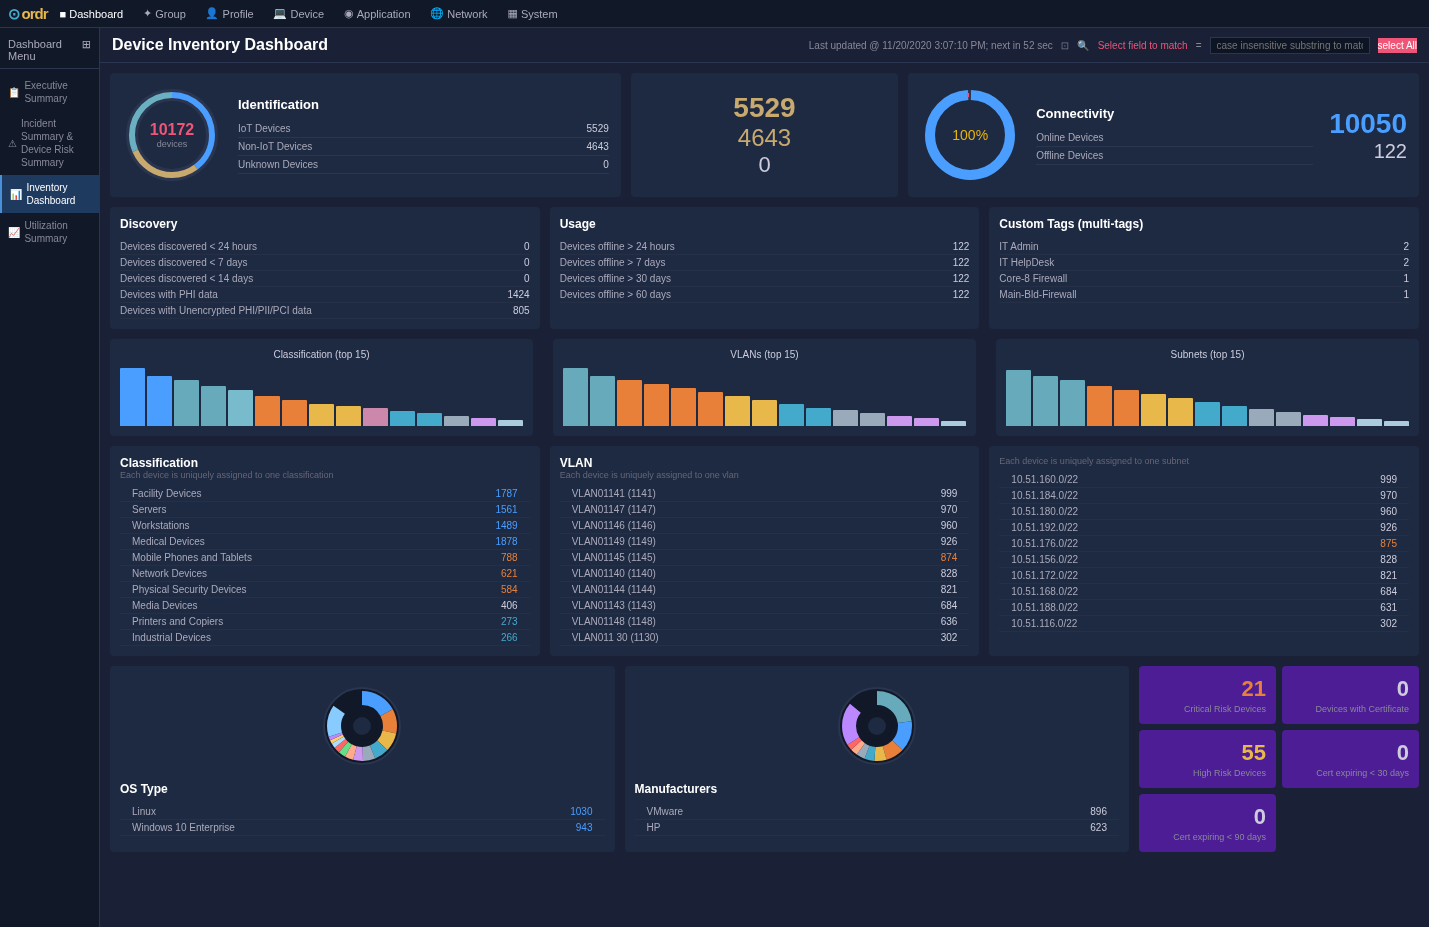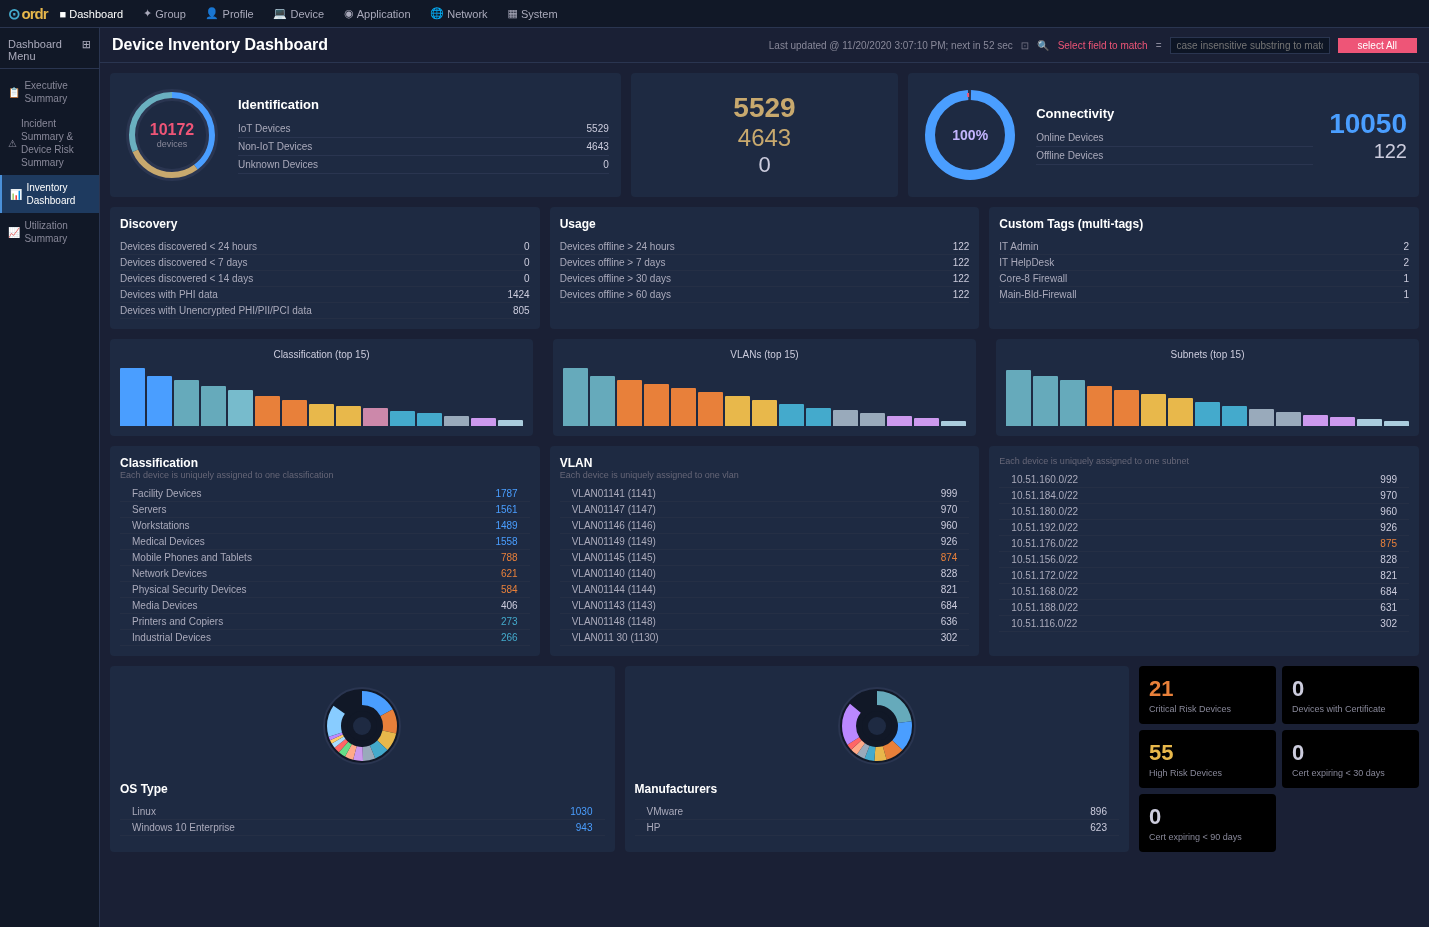--- a/index.html
+++ b/index.html
@@ -21,21 +21,21 @@
     .main { flex: 1; overflow-y: auto; padding: 0; background: #1a2035; }
     
     
     .topbar { display: flex; align-items: center; justify-content: space-between; padding: 8px 12px; background: #1a2035; border-bottom: 1px solid #2a3550; }
     .topbar-title { color: #fff; font-size: 16px; font-weight: bold; }
     .topbar-right { display: flex; align-items: center; gap: 8px; font-size: 10px; color: #778; }
     .update-info { color: #889; }
     .select-field { color: #e57; font-size: 10px; background: transparent; border: none; cursor: pointer; }
     .eq-label { color: #889; }
     .search-input { background: #0d1525; border: 1px solid #2a3550; color: #aab; padding: 2px 6px; font-size: 10px; width: 160px; }
-    .search-btn { background: #e57; color: #fff; border: none; padding: 2px 20px; font-size: 10px; cursor: pointer; }
+    .search-btn { background: #e57; color: #fff; border: none; padding: 2px 0; font-size: 10px; cursor: pointer; }
     
     
     .content { padding: 10px; }
     
     
     .top-stats { display: flex; gap: 10px; margin-bottom: 10px; }
     
     
     .ident-card { background: #1e2a42; border-radius: 4px; padding: 12px; display: flex; align-items: center; gap: 16px; flex: 1.2; }
     .donut-container { position: relative; width: 100px; height: 100px; flex-shrink: 0; }
@@ -84,21 +84,21 @@
     .data-item { display: flex; justify-content: space-between; color: #aab; font-size: 10px; padding: 2px 12px; border-bottom: 1px solid #252f45; }
     .dv { color: #ccd; }
     .dv.blue { color: #4a9eff; }
     .dv.orange { color: #e8803a; }
     .dv.green { color: #4ac; }
     
     
     .bottom-row { display: flex; gap: 10px; }
     .circle-panel { background: #1e2a42; border-radius: 4px; padding: 10px; flex: 1; }
     .risk-grid { display: grid; grid-template-columns: 1fr 1fr; gap: 6px; flex: 0 0 280px; }
-    .risk-card { background: #000000; border-radius: 4px; padding: 10px; text-align: left; }
+    .risk-card { background: #4c1d95; border-radius: 4px; padding: 10px; text-align: right; }
     .risk-num { font-size: 22px; font-weight: bold; }
     .risk-num.orange { color: #e8803a; }
     .risk-num.yellow { color: #e8b84b; }
     .risk-num.teal { color: #4ac; }
     .risk-num.white { color: #ccd; }
     .risk-label { color: #889; font-size: 9px; margin-top: 2px; }
     
     
     .donut-svg { width: 100%; height: 100%; }
     
@@ -227,21 +227,21 @@
         </div>
 
         <div class="conn-card">
           <div class="donut-container">
             <svg class="donut-svg" viewBox="0 0 100 100">
               <circle cx="50" cy="50" r="40" fill="none" stroke="#2a3550" stroke-width="10"></circle>
               <circle cx="50" cy="50" r="40" fill="none" stroke="#4a9eff" stroke-width="10" stroke-dasharray="248 4" stroke-dashoffset="-1" transform="rotate(-90 50 50)"></circle>
               <circle cx="50" cy="50" r="40" fill="none" stroke="#e57" stroke-width="4" stroke-dasharray="2 250" stroke-dashoffset="-248" transform="rotate(-90 50 50)"></circle>
             </svg>
             <div class="donut-label">
-              <div style="color:#c4b5fd;font-size:14px;font-weight:bold;">100%</div>
+              <div style="color:#eab308;font-size:14px;font-weight:normal;">100%</div>
             </div>
           </div>
           <div class="conn-info">
             <div class="conn-title">Connectivity</div>
             <div class="conn-row">
               <span>Online Devices</span>
             </div>
             <div class="conn-row">
               <span>Offline Devices</span>
             </div>
@@ -393,21 +393,21 @@
           <div class="data-item">
               <span>Servers</span>
               <span class="dv blue">1561</span>
             </div>
           <div class="data-item">
               <span>Workstations</span>
               <span class="dv blue">1489</span>
             </div>
           <div class="data-item">
               <span>Medical Devices</span>
-              <span class="dv blue">1558</span>
+              <span class="dv blue">1878</span>
             </div>
           <div class="data-item">
               <span>Mobile Phones and Tablets</span>
               <span class="dv orange">788</span>
             </div>
           <div class="data-item">
               <span>Network Devices</span>
               <span class="dv orange">621</span>
             </div>
           <div class="data-item">

